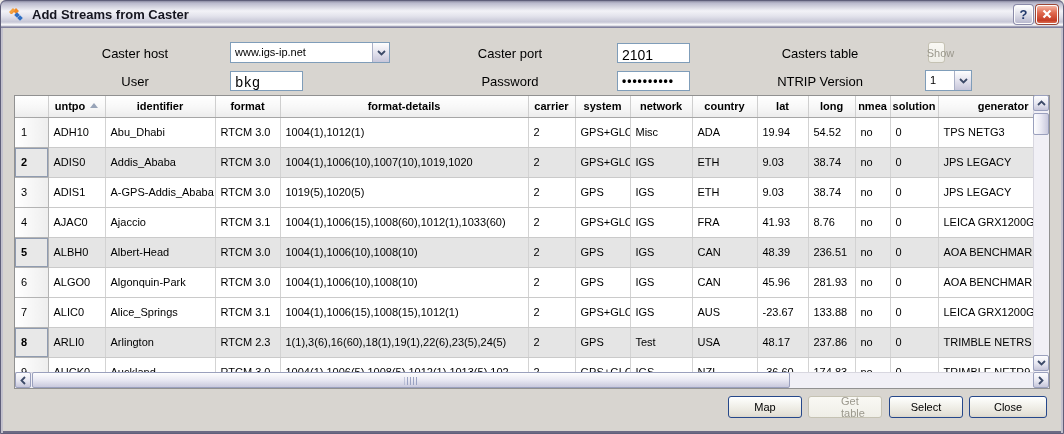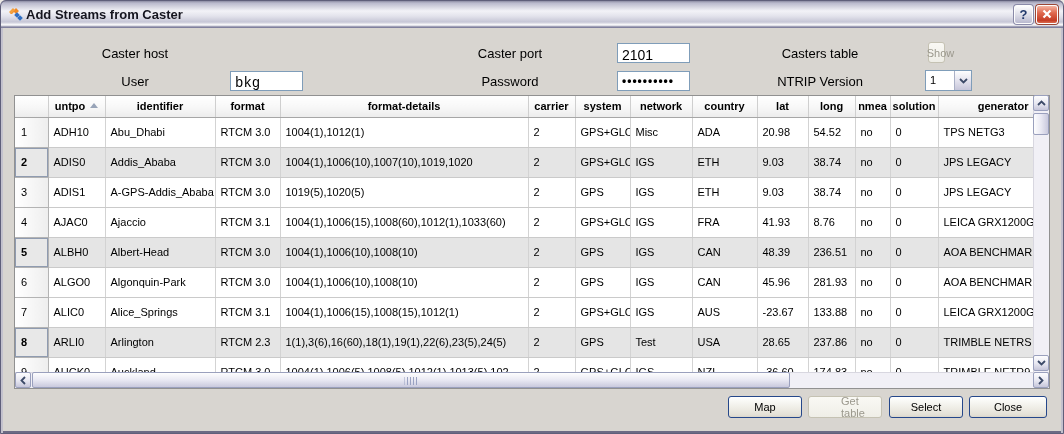--- a/index.html
+++ b/index.html
@@ -12,21 +12,21 @@
   }
   .window::after{content:"";position:absolute;inset:0;border:1px solid #5f5f7a;
     border-radius:6px 6px 0 0;pointer-events:none;z-index:50;}
   
   .titlebar{
     height:28px;display:flex;align-items:center;padding:0 6px;
     background:linear-gradient(#74748e 0px,#b9b9cc 3px,#f2f2f7 11px,#e3e3ec 16px,
                #c6c6d6 22px,#ffffff 25px,#8383a0 27px,#7e7e9b 28px);
   }
   .title-icon{width:16px;height:16px;margin:0 2px 0 2px;flex:none;}
-  .title-text{font-size:13px;font-weight:bold;color:#15151f;flex:1;
+  .title-text{font-size:13px;font-weight:bold;color:#15151f;margin-left:6px;flex:1;
     white-space:nowrap;overflow:hidden;}
   .tb-btns{display:flex;gap:3px;align-items:center;}
   .tb-btn{height:19px;border-radius:3px;border:1px solid #fdfdfd;
     display:flex;align-items:center;justify-content:center;cursor:default;}
   .tb-help{width:19px;background:linear-gradient(#fdfdfe,#dcdce7 55%,#b9b9cf);
     box-shadow:0 0 0 1px #8a8aa8;color:#21386b;font-weight:bold;font-size:13px;}
   .tb-close{width:22px;background:linear-gradient(#f3b3a1,#e06a50 40%,#c53d26 85%,#d96b50);
     box-shadow:0 0 0 1px #9c4634;}
   
   .flabel{position:absolute;text-align:center;font-size:13px;}
@@ -105,20 +105,28 @@
       </span>
       <span class="tb-btn tb-close">
         <svg width="10" height="10" viewBox="0 0 10 10">
           <path d="M1.5 1.5 L8.5 8.5 M8.5 1.5 L1.5 8.5" stroke="#ffffff" stroke-width="2.2" fill="none"></path>
         </svg>
       </span>
     </span>
   </div>
 
   <span class="flabel" style="left:60px;top:46px;width:150px;">Caster host</span>
+  <div class="fcombo" style="left:230px;top:42px;width:160px;">
+    <span class="ctext">www.igs-ip.net</span>
+    <span class="cbtn">
+      <svg class="chev" width="9" height="6" viewBox="0 0 9 6">
+          <path d="M1 1 L4.5 4.5 L8 1" stroke="#3c4a68" stroke-width="1.8" fill="none"></path>
+        </svg>
+    </span>
+  </div>
 
   <span class="flabel" style="left:445px;top:46px;width:130px;">Caster port</span>
   <div class="finput" style="left:617px;top:43px;width:73px;">2101</div>
 
   <span class="flabel" style="left:750px;top:46px;width:140px;">Casters table</span>
   <div class="btn disabled" style="left:928px;top:42px;width:17px;height:21px;padding-left:8px;">Show</div>
 
   <span class="flabel" style="left:60px;top:74px;width:150px;">User</span>
   <div class="finput" style="left:230px;top:71px;width:73px;font-family:Liberation Mono, monospace;">bkg</div>
 
@@ -176,21 +184,21 @@
             <tr>
               <td class="rowhdr">1</td>
               <td>ADH10</td>
               <td>Abu_Dhabi</td>
               <td>RTCM 3.0</td>
               <td>1004(1),1012(1)</td>
               <td>2</td>
               <td>GPS+GLO</td>
               <td>Misc</td>
               <td>ADA</td>
-              <td>20.98</td>
+              <td>19.94</td>
               <td>54.52</td>
               <td>no</td>
               <td>0</td>
               <td>TPS NETG3</td>
             </tr>
             <tr class="sel">
               <td class="rowhdr">2</td>
               <td>ADIS0</td>
               <td>Addis_Ababa</td>
               <td>RTCM 3.0</td>
@@ -288,21 +296,21 @@
             <tr class="sel">
               <td class="rowhdr">8</td>
               <td>ARLI0</td>
               <td>Arlington</td>
               <td>RTCM 2.3</td>
               <td>1(1),3(6),16(60),18(1),19(1),22(6),23(5),24(5)</td>
               <td>2</td>
               <td>GPS</td>
               <td>Test</td>
               <td>USA</td>
-              <td>28.65</td>
+              <td>48.17</td>
               <td>237.86</td>
               <td>no</td>
               <td>0</td>
               <td>TRIMBLE NETRS</td>
             </tr>
             <tr>
               <td class="rowhdr">9</td>
               <td>AUCK0</td>
               <td>Auckland</td>
               <td>RTCM 3.0</td>

